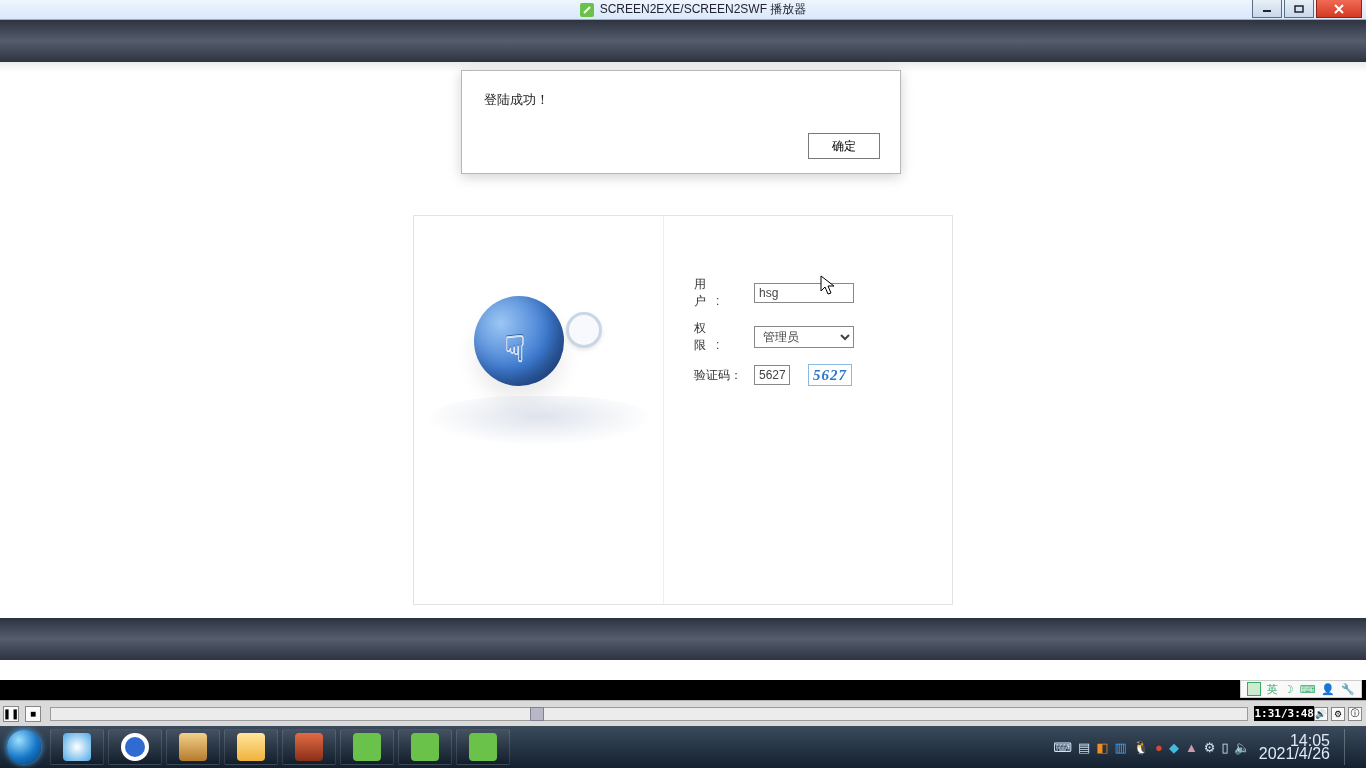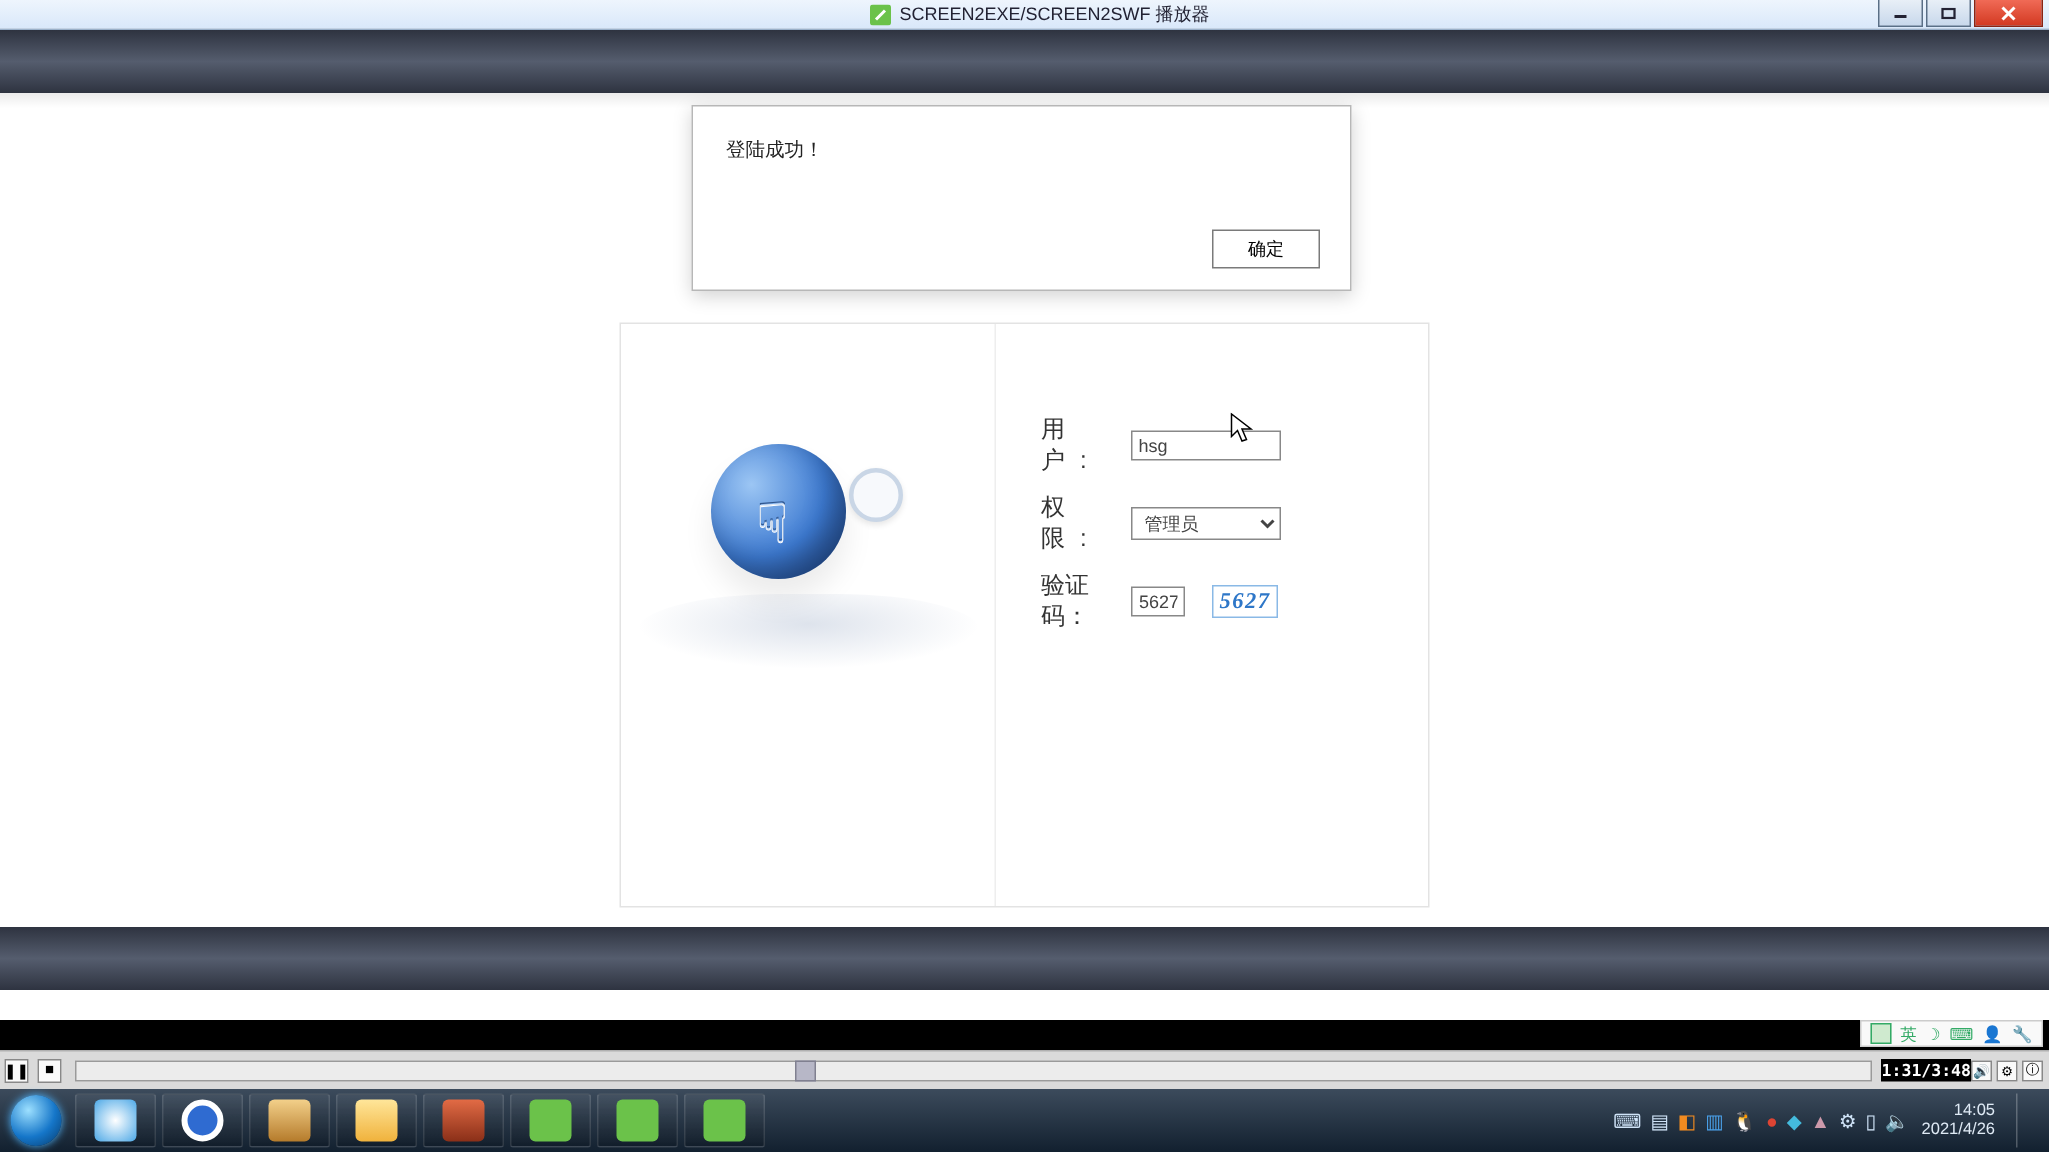--- a/index.html
+++ b/index.html
@@ -42,39 +42,39 @@
   box-shadow:inset -8px -10px 18px rgba(0,0,0,.25), 0 14px 20px rgba(0,0,0,.08); }
 .hand-cursor { position:absolute; left:90px; top:112px; font-size:36px; color:#dfe9f6;
   text-shadow:0 1px 0 #fff, 0 -1px 0 #31578e; }
 .mag-guy { position:absolute; left:152px; top:96px; width:36px; height:36px; border-radius:50%;
   border:3px solid #c9d6e6; background:#f7f9fc; box-shadow:0 2px 4px rgba(0,0,0,.1); }
 .shelf { position:absolute; left:10px; top:180px; width:230px; height:50px;
   border-radius:50%/60%; background:radial-gradient(ellipse at 50% 40%,rgba(70,100,150,.18),transparent 70%); }
 
 .card-right { flex:1; padding:60px 24px 0 30px; }
 .field { display:flex; align-items:center; margin-bottom:10px; }
-.field label { width:60px; color:#333; letter-spacing:10px; font-size:16px; }
+.field label { width:60px; color:#333; letter-spacing:10px; font-size:12px; }
 .field label.cap { letter-spacing:0; width:60px; }
 .field input[type=text],
 .field input[type=password],
 .field select { width:100px; height:20px; border:1px solid #888; padding:0 4px; font-size:12px;
   background:#fff; color:#444; }
 .field .inp-wide { width:100px; }
 .field select { width:100px; height:22px; }
 .cap-img { display:inline-flex; align-items:center; justify-content:center;
   border:1px solid #8ab9e6; color:#2e77c8; width:44px; height:22px; margin-left:18px;
   font:italic 600 15px Georgia,serif; letter-spacing:1px; }
 
 .btn-row { display:flex; gap:24px; margin-top:6px; }
 .btn { width:76px; height:22px; border:1px solid #6a9a2e; border-radius:3px;
   background:linear-gradient(#e9f7d4,#bfe18c); color:#2c4d0b; font-size:12px;
   display:flex; align-items:center; justify-content:center; cursor:default; }
 
 
-.modal { position:absolute; left:461px; top:50px; width:440px; height:124px; background:#fff;
+.modal { position:absolute; left:461px; top:50px; width:440px; height:104px; background:#fff;
   border:1px solid #b7b7b7; box-shadow:0 3px 12px rgba(0,0,0,.18); z-index:10; }
 .modal .msg { position:absolute; left:22px; top:20px; font-size:13px; color:#222; }
 .modal .ok { position:absolute; right:20px; bottom:14px; width:72px; height:26px;
   border:1px solid #7a7a7a; background:#fff; font-size:12px; display:flex; align-items:center; justify-content:center; }
 
 .cursor-arrow { position:absolute; left:820px; top:255px; z-index:20; pointer-events:none; }
 
 
 .player { position:absolute; left:0; top:700px; width:1366px; height:26px;
   background:#dadada; border-top:1px solid #b0b0b0; display:flex; align-items:center; }
@@ -103,21 +103,21 @@
   background:linear-gradient(#3c4b5c,#12202f); display:flex; align-items:center; }
 .start { width:48px; height:42px; display:flex; align-items:center; justify-content:center; }
 .start-orb { width:34px; height:34px; border-radius:50%;
   background:radial-gradient(circle at 35% 30%,#9de0ff,#1576c9 55%,#063a6b); box-shadow:0 0 6px #4fb6ff; }
 .task { width:54px; height:36px; margin:0 2px; border:1px solid rgba(255,255,255,.12);
   border-radius:2px; background:linear-gradient(rgba(255,255,255,.06),rgba(0,0,0,.15));
   display:flex; align-items:center; justify-content:center; }
 .task .ic { width:28px; height:28px; border-radius:4px; }
 .tray { margin-left:auto; display:flex; align-items:center; gap:8px; padding-right:10px; }
 .tray .glyphs { display:flex; gap:6px; color:#cfe3f7; font-size:13px; align-items:center; }
-.tray .clock { color:#dfeaf5; font-size:11px; text-align:right; line-height:13px; }
+.tray .clock { color:#dfeaf5; font-size:16px; text-align:right; line-height:13px; }
 .tray .showdesk { width:12px; height:36px; border-left:1px solid rgba(255,255,255,.25); margin-left:6px; }
 
 
 .vscroll { position:absolute; right:0; top:20px; width:16px; height:680px;
   background:#e9e9e9; border-left:1px solid #cfcfcf; }
 .vscroll .arrow { height:16px; background:#d8d8d8; border:1px solid #bcbcbc; display:flex;
   align-items:center; justify-content:center; font-size:9px; color:#555; }
 .vscroll .track2 { position:absolute; top:16px; bottom:16px; left:0; right:0; }
 .vscroll .arrow.bot { position:absolute; bottom:0; left:0; right:0; }
 </style>

